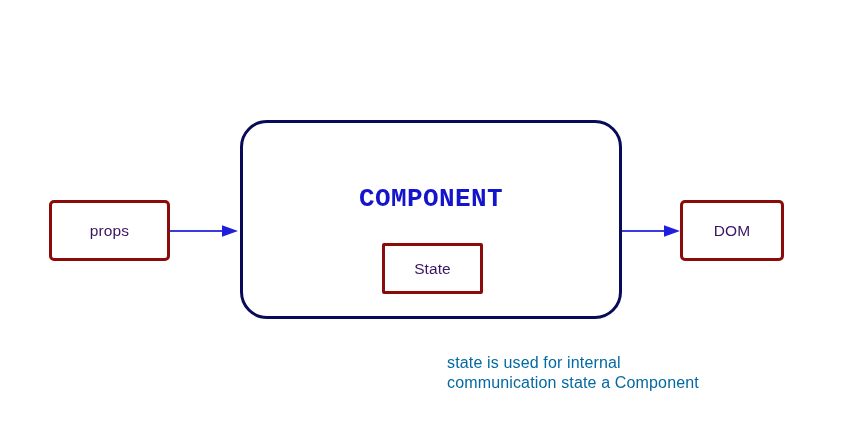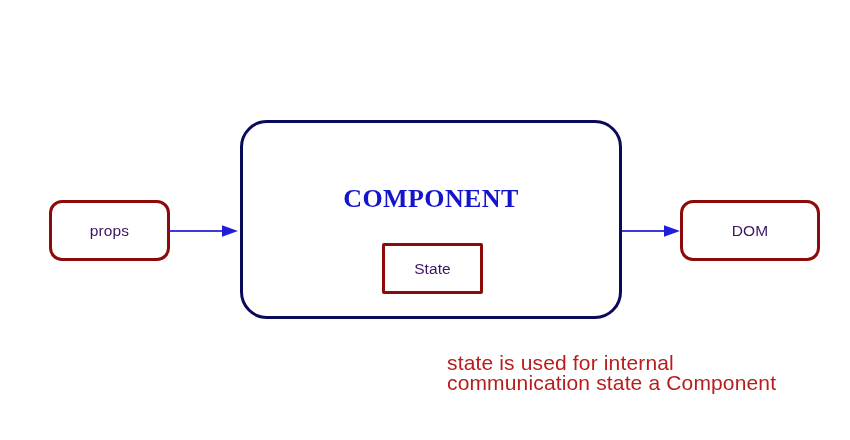--- a/index.html
+++ b/index.html
@@ -23,21 +23,21 @@
     position: absolute;
     box-sizing: border-box;
     display: flex;
     align-items: center;
     justify-content: center;
     background: #ffffff;
   }
 
   .node-red {
     border: 3px solid #8B0B0B;
-    border-radius: 13px;
+    border-radius: 5px;
   }
 
   .node-label {
     color: #3B1464;
     font-family: "Liberation Sans", sans-serif;
     font-size: 15.5px;
     line-height: 1;
     letter-spacing: 0.1px;
     white-space: nowrap;
   }
@@ -63,42 +63,42 @@
     background: #ffffff;
   }
 
   #component-title {
     position: absolute;
     left: 0;
     right: 0;
     top: 63px;
     text-align: center;
     color: #1414CC;
-    font-family: Liberation Serif, serif;
+    font-family: Liberation Mono, monospace;
     font-weight: bold;
     font-size: 26px;
     line-height: 1;
     letter-spacing: 0.4px;
     white-space: nowrap;
   }
 
   
   #state-node {
     left: 379px;
     top: 240px;
     width: 101px;
     height: 51px;
     border-radius: 2px;
   }
 
   
   #dom-node {
     left: 680px;
     top: 200px;
-    width: 140px;
+    width: 104px;
     height: 61px;
   }
 
   
   .arrow {
     position: absolute;
     height: 16px;
     display: block;
   }
   #arrow-props-to-component {
@@ -111,23 +111,23 @@
     top: 223px;
     width: 62px;
   }
 
   
   #caption {
     position: absolute;
     left: 447px;
     top: 353px;
     width: 360px;
-    color: #b91c1c;
+    color: #0369a1;
     font-family: "Liberation Sans", sans-serif;
-    font-size: 21px;
+    font-size: 16px;
     line-height: 20px;
     letter-spacing: 0.15px;
   }
   #caption div {
     white-space: nowrap;
   }
 </style>
 </head>
 <body>
 

